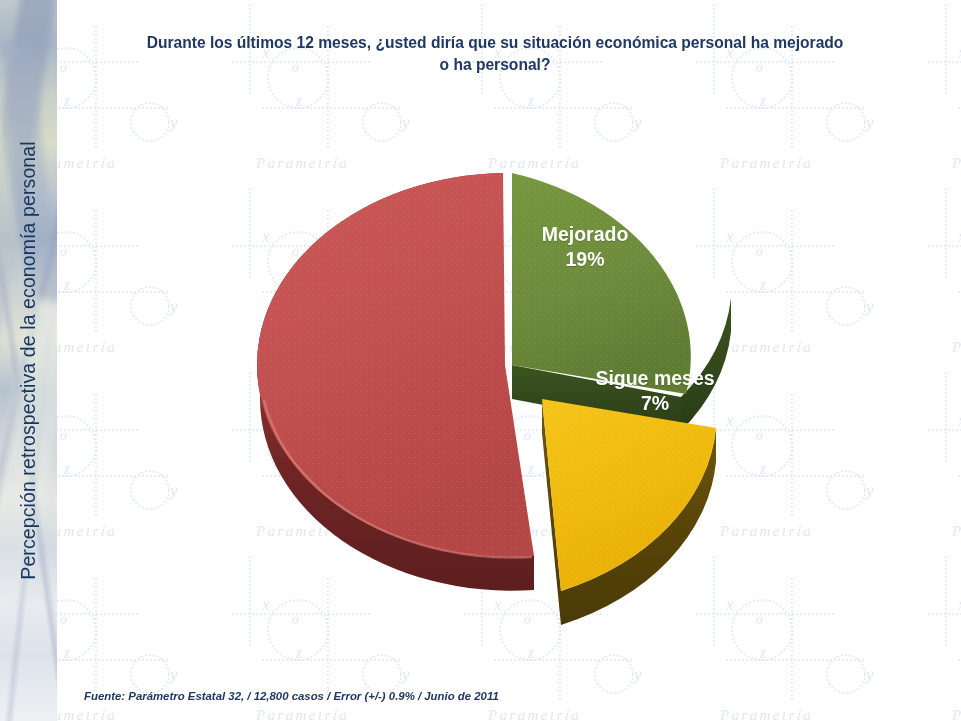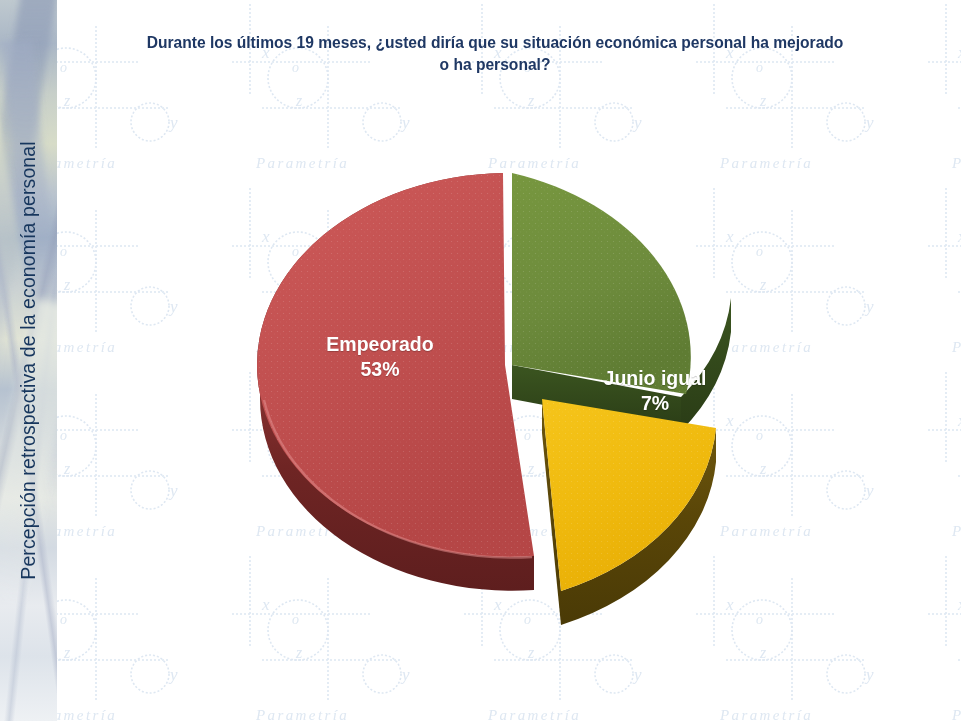--- a/index.html
+++ b/index.html
@@ -193,21 +193,21 @@
 
   <div id="sidebar">
     <div class="veinA"></div>
     <div class="veinB"></div>
     <div class="veinD"></div>
     <div class="veinC"></div>
     <div id="sidebar-label">Percepción retrospectiva de la economía personal</div>
   </div>
 
   <div id="title">
-    <span>Durante los últimos 19 meses, ¿usted diría que  su situación económica personal ha mejorado</span>
+    <span>Durante los últimos 12 meses, ¿usted diría que  su situación económica personal ha mejorado</span>
     <br>
     <span>o ha personal?</span>
   </div>
 
   <div id="chart-area">
     <svg width="961" height="721" viewBox="0 0 961 721" xmlns="http://www.w3.org/2000/svg">
       <defs>
 
         <pattern id="speckle" width="6" height="6" patternUnits="userSpaceOnUse">
           <rect width="6" height="6" fill="none"></rect>
@@ -313,26 +313,27 @@
                  A 252 192 0 0 1 561 591
                  Z" fill="url(#yellowFace)"></path>
         <path d="M 542 399
                  L 716 428
                  A 252 192 0 0 1 561 591
                  Z" fill="url(#speckle)"></path>
       </g>
     </svg>
 
     
+    <div class="slice-label" id="label-mejorado">
+      <span>Mejorado</span><br>
+      <span>19%</span>
+    </div>
 
     <div class="slice-label" id="label-sigue">
-      <span>Junio igual</span><br>
+      <span>Sigue meses</span><br>
       <span>7%</span>
     </div>
 
-    <div class="slice-label" id="label-empeorado">
-      <span>Empeorado</span><br>
-      <span>53%</span>
-    </div>
   </div>
 
+  <div id="footer">Fuente: Parámetro Estatal 32, / 12,800 casos / Error (+/-) 0.9% / Junio de 2011</div>
 
 </div>
 
 </body></html>

